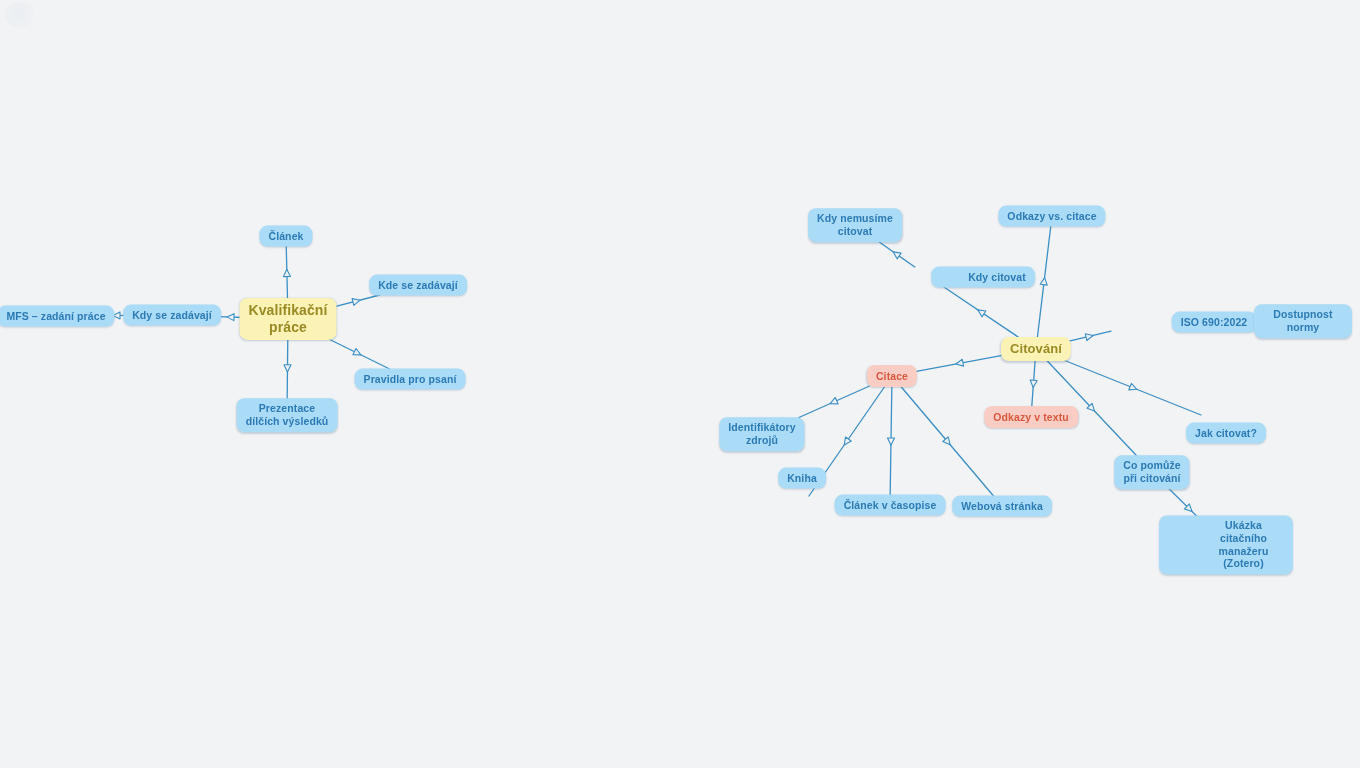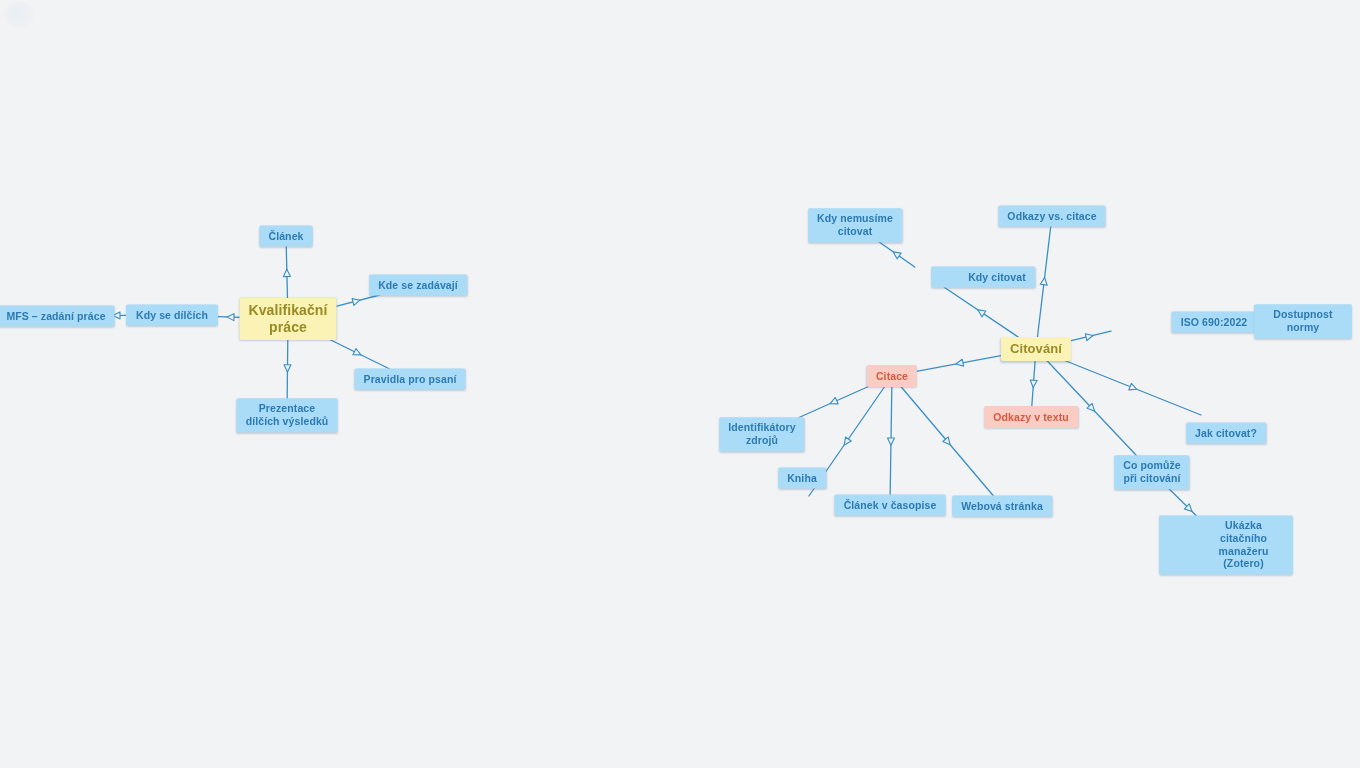--- a/index.html
+++ b/index.html
@@ -29,21 +29,21 @@
     height: 768px;
     pointer-events: none;
   }
   .node {
     position: absolute;
     box-sizing: border-box;
     display: flex;
     align-items: center;
     justify-content: center;
     text-align: center;
-    border-radius: 2px;
+    border-radius: 8px;
     padding: 4px 9px;
     line-height: 1.22;
     white-space: pre-line;
     letter-spacing: 0.1px;
     box-shadow: 0 1px 2px rgba(80,110,140,0.28);
     transform: translate(-50%, -50%);
   }
   .node.blue {
     background: #abdcf7;
     color: #2b7ab4;
@@ -165,21 +165,21 @@
         <path d="M 4.2 0 L -3 3.5 L -3 -3.5 Z" fill="#eef1f4" stroke="#3a8fc4" stroke-width="1.1" stroke-linejoin="round" transform="translate(947.42,441.50) rotate(49.76)"></path>
       </g>
     </svg>
 <div class="node yellow root-main" style="left: 288px; top: 319px; min-width: 88px; min-height: 36px;">Kvalifikační
 práce</div>
     <div class="node blue" style="left: 286px; top: 236px; min-width: 50px; min-height: 20px;">Článek</div>
     <div class="node blue" style="left: 418px; top: 285px; min-width: 92px; min-height: 20px;">Kde se zadávají</div>
     <div class="node blue" style="left: 410px; top: 379px; min-width: 100px; min-height: 20px;">Pravidla pro psaní</div>
     <div class="node blue" style="left: 287px; top: 415px; min-width: 93px; min-height: 33px;">Prezentace
 dílčích výsledků</div>
-    <div class="node blue" style="left: 172px; top: 315px; min-width: 92px; min-height: 20px;">Kdy se dílčích</div>
+    <div class="node blue" style="left: 172px; top: 315px; min-width: 92px; min-height: 20px;">Kdy se zadávají</div>
     <div class="node blue" style="left: 56px; top: 316px; min-width: 104px; min-height: 20px;">MFS – zadání práce</div>
     <div class="node yellow root-sub" style="left: 1036px; top: 349px; min-width: 62px; min-height: 23px;">Citování</div>
     <div class="node blue" style="left: 1052px; top: 216px; min-width: 96px; min-height: 20px;">Odkazy vs. citace</div>
     <div class="node blue" style="left: 983px; top: 277px; min-width: 68px; min-height: 20px; padding-left: 37px;">Kdy citovat</div>
     <div class="node blue" style="left: 855px; top: 225px; min-width: 86px; min-height: 33px;">Kdy nemusíme
 citovat</div>
     <div class="node blue" style="left: 1214px; top: 322px; min-width: 78px; min-height: 20px;">ISO 690:2022</div>
     <div class="node blue" style="left: 1303px; top: 321px; min-width: 98px; min-height: 20px;">Dostupnost normy</div>
     <div class="node blue" style="left: 1226px; top: 425px; min-width: 70px; min-height: 20px; margin-top: 8px;">Jak citovat?</div>
     <div class="node blue" style="left: 1152px; top: 472px; min-width: 74px; min-height: 33px;">Co pomůže

